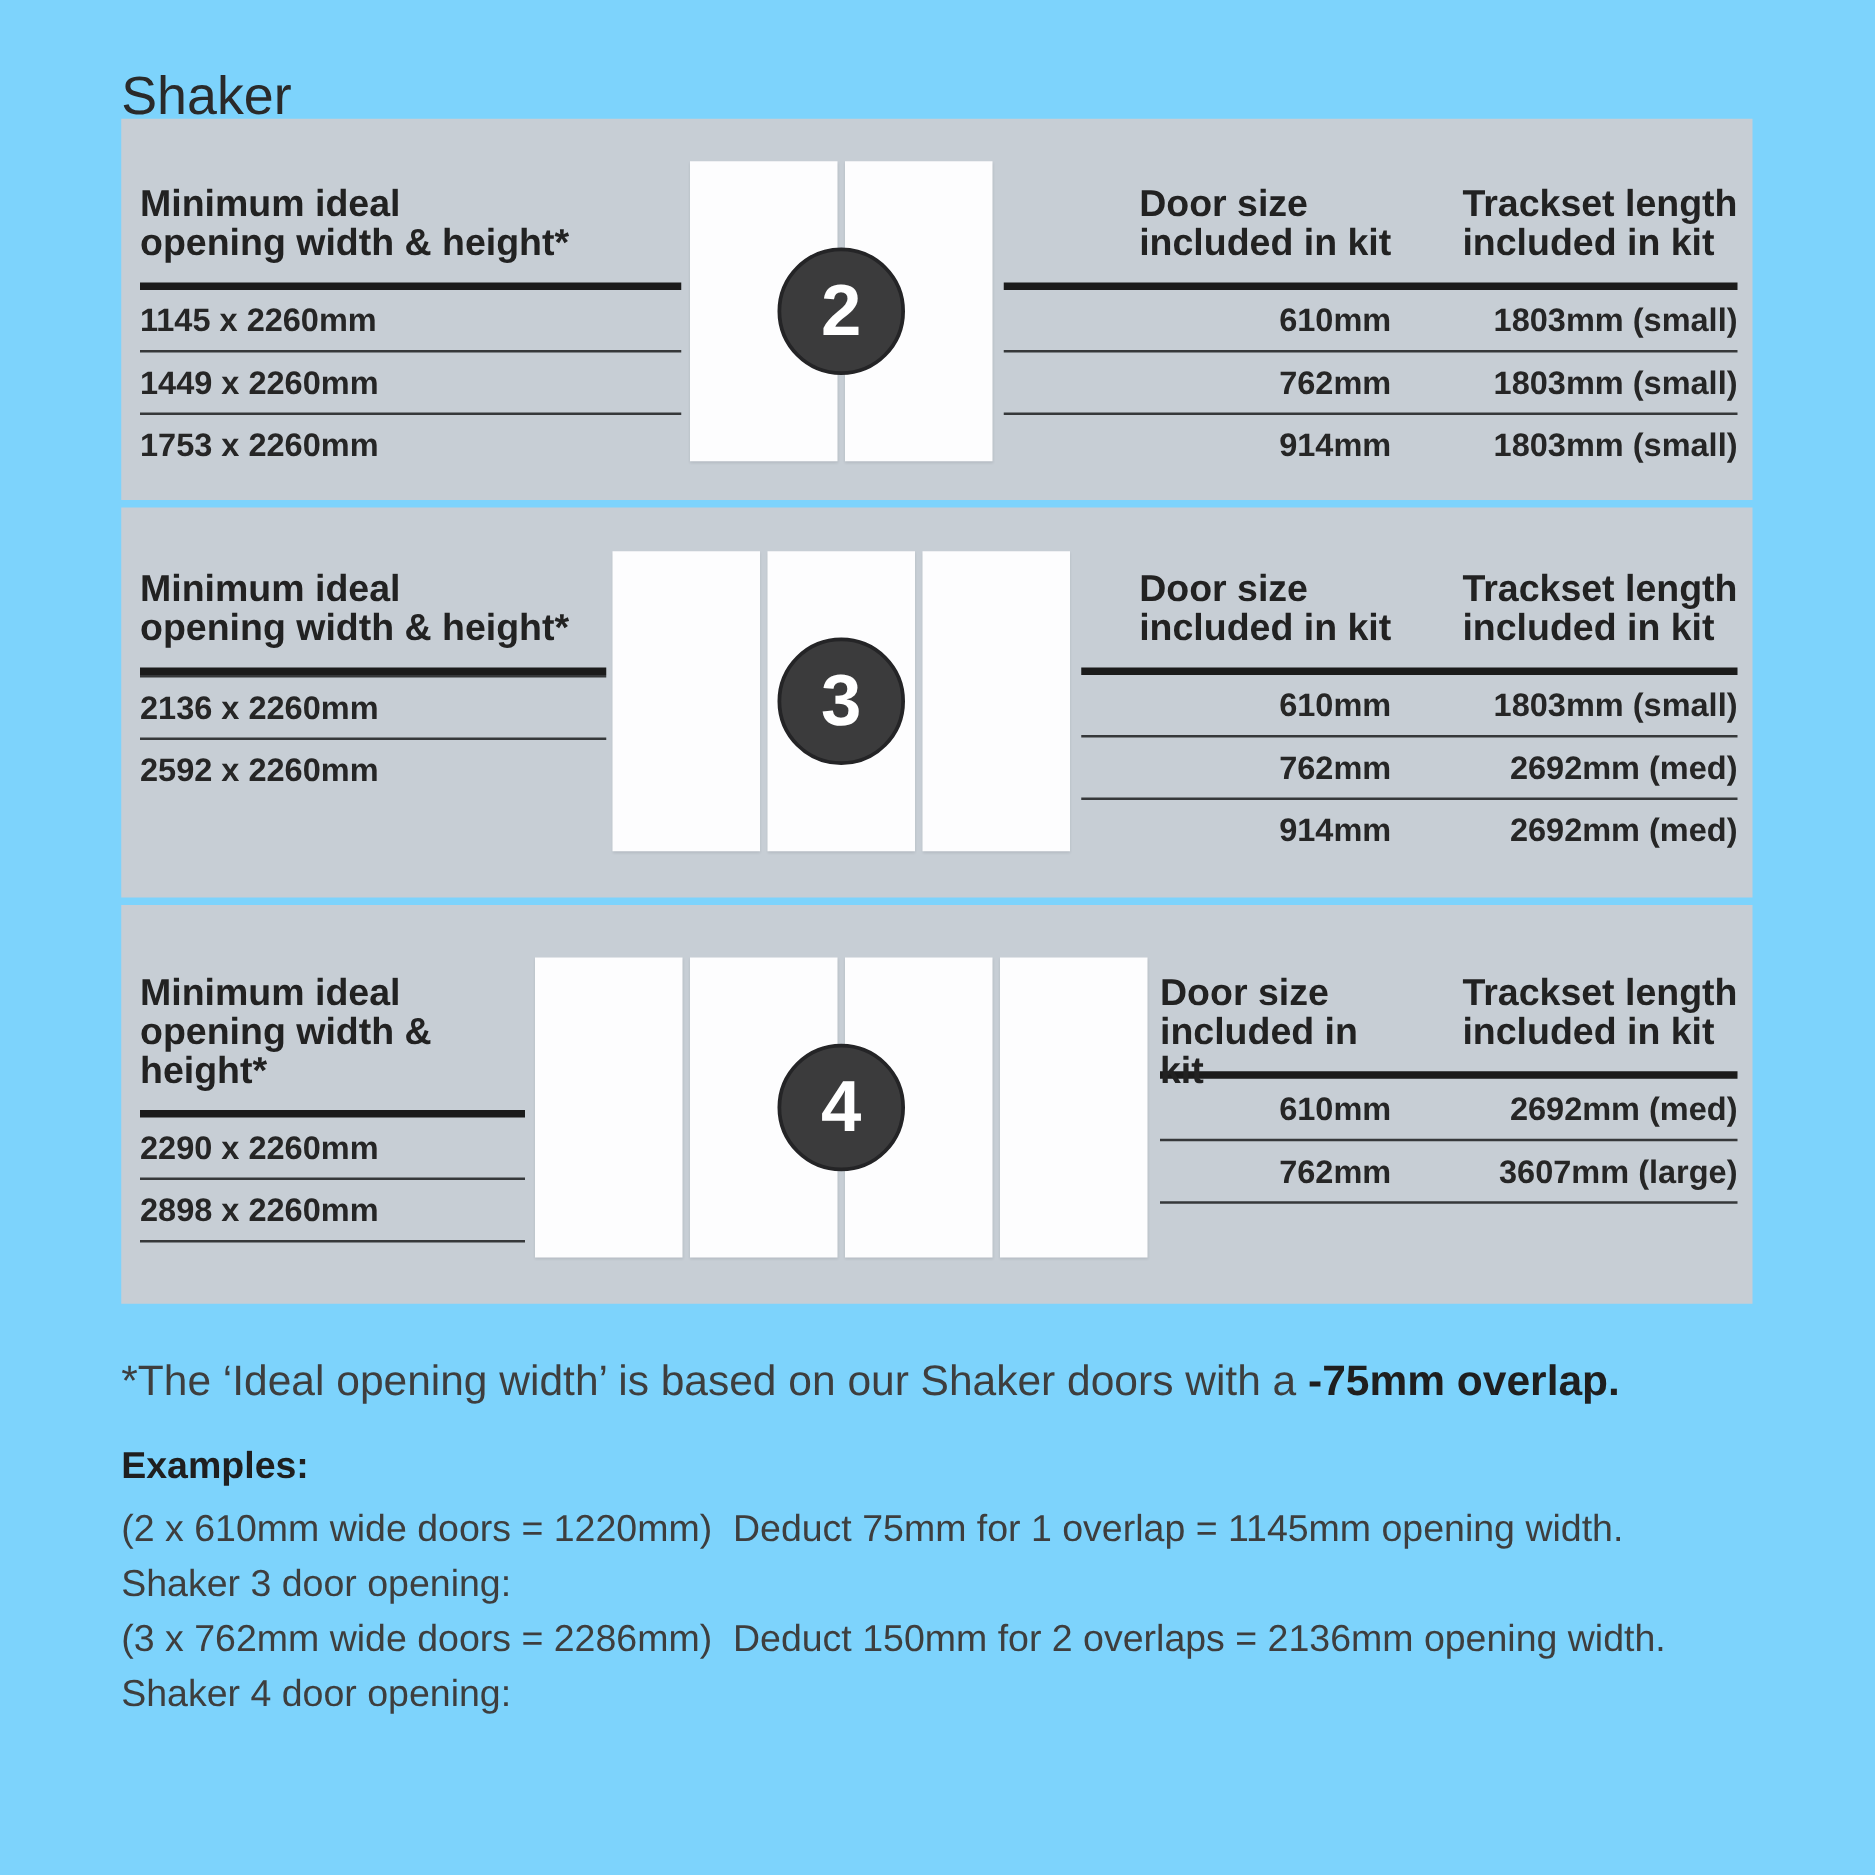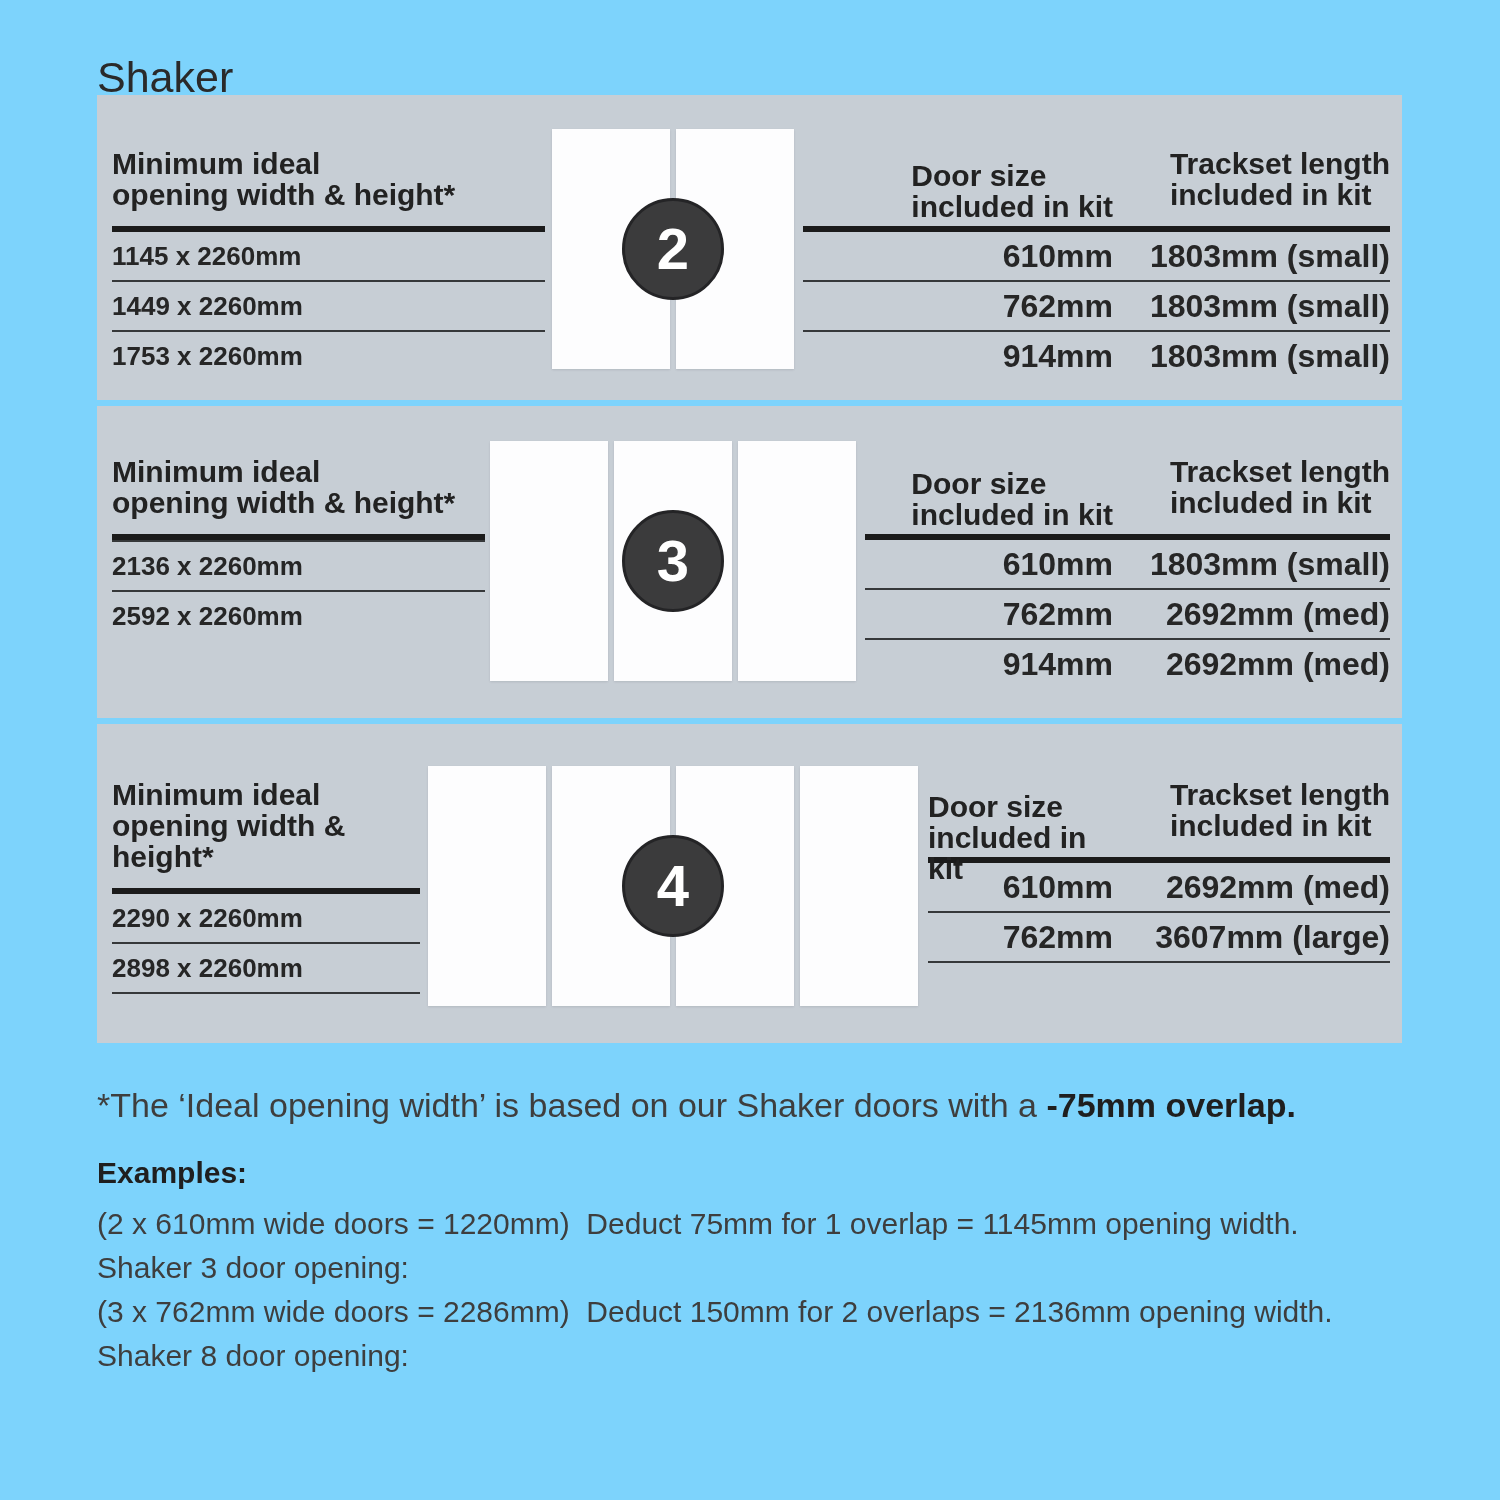--- a/index.html
+++ b/index.html
@@ -15,23 +15,23 @@
 
   .hdr{font-size:30px;font-weight:700;line-height:31px;color:#222;}
   .lt{position:absolute;left:15px;top:0;width:var(--ltw);}
   .lt .hdr{padding-top:var(--pt);}
   .rule-thick{height:6px;background:var(--rule-dark,#1b1b1b);margin-top:16px;}
   .rule-thin{height:2px;background:#36383a;}
   .lrow{height:48px;display:flex;align-items:center;font-size:26px;font-weight:700;color:var(--text-dark,#262626);text-align:center;}
 
   .rt{position:absolute;left:var(--rtl);right:12px;top:0;}
   .hdr-wrap{position:relative;height:calc(var(--pt) + 62px);}
-  .h1{position:absolute;right:277px;top:var(--pt);text-align:left;margin-top:12px;}
+  .h1{position:absolute;right:277px;top:var(--pt);text-align:left;}
   .h2{position:absolute;right:0;top:var(--pt);text-align:left;}
-  .rrow{position:relative;height:48px;font-size:32px;font-weight:700;color:var(--text-dark,#262626);}
+  .rrow{position:relative;height:48px;font-size:26px;font-weight:700;color:var(--text-dark,#262626);}
   .rrow .v1{position:absolute;right:277px;line-height:48px;}
   .rrow .v2{position:absolute;right:0;line-height:48px;}
 
   .doors{position:absolute;left:var(--dl);top:var(--dt);display:flex;gap:6px;}
   .door{width:118px;height:240px;background:var(--door-fill,#fdfdfe);box-shadow:0 1px 2px rgba(40,50,60,.12);}
   .badge{position:absolute;left:50%;top:50%;transform:translate(-50%,-50%);
          width:96px;height:96px;border-radius:50%;background:var(--badge-bg,#3b3b3c);
          border:3px solid #242426;display:flex;align-items:center;justify-content:center;}
   .badge-num{color:#fff;font-size:58px;font-weight:700;line-height:1;}
 
@@ -224,15 +224,15 @@
   </section>
 </div>
 
   <div class="footnote"><span>*The ‘Ideal opening width’ is based on our Shaker doors with a </span><b>-75mm overlap.</b></div>
 
   <div class="ex-head">Examples:</div>
   <div class="examples">
       <div class="ex-line">(2 x 610mm wide doors = 1220mm)  Deduct 75mm for 1 overlap = 1145mm opening width.</div>
       <div class="ex-line">Shaker 3 door opening:</div>
       <div class="ex-line">(3 x 762mm wide doors = 2286mm)  Deduct 150mm for 2 overlaps = 2136mm opening width.</div>
-      <div class="ex-line">Shaker 8 door opening:</div>
+      <div class="ex-line">Shaker 4 door opening:</div>
     </div>
 </div>
 
 </body></html>

